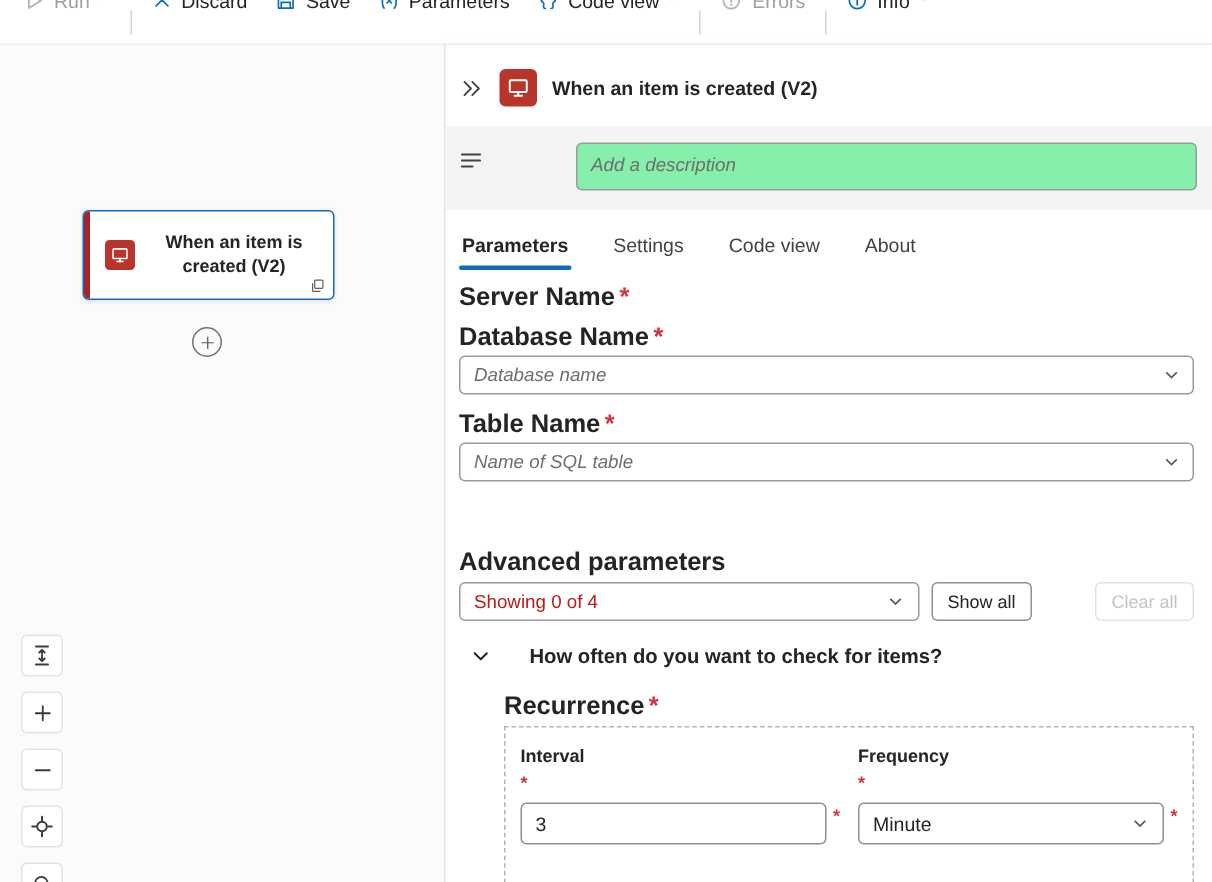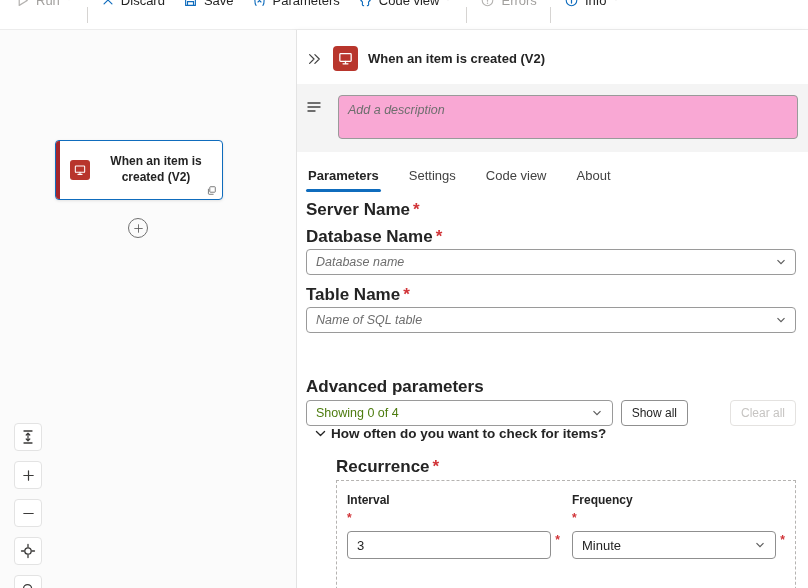--- a/index.html
+++ b/index.html
@@ -79,23 +79,23 @@
     flex:1; background:#fff; border-left:1px solid #e3e3e3;
     box-shadow:-2px 0 6px rgba(0,0,0,.04);
     display:flex; flex-direction:column; overflow:hidden;
   }
   .phead { display:flex; align-items:center; gap:10px; padding:16px 10px 13px 8px; }
   .collapse-btn { background:none;border:none;color:#424242;display:flex;align-items:center;cursor:pointer;padding:2px; }
   .ptitle { font-size:13px; font-weight:bold; color:#242424; }
   .desc { background:#f4f4f4; padding:11px 10px 13px 9px; display:flex; gap:16px; align-items:flex-start; }
   .desc .ic { color:#424242; display:flex; margin-top:4px; }
   .desc textarea {
-    flex:1; height:44px; resize:none; background:#f9a8d4;
+    flex:1; height:32px; resize:none; background:#86efac;
     border:1px solid #9a9a9a; border-radius:4px; padding:7px 9px;
-    font-family:inherit; font-size:12.5px; color:#242424;
+    font-family:inherit; font-size:12.5px; color:#242424;margin-left:46px;
   }
   textarea::placeholder, input::placeholder { color:#6e6e6e; font-style:italic; }
 
   .tabs { display:flex; gap:26px; padding:9px 10px 0 9px; }
   .tab { position:relative; padding:7px 2px 9px; font-size:13px; color:#424242; cursor:pointer; }
   .tab.active { color:#242424; font-weight:bold; }
   .tab.active::after {
     content:""; position:absolute; left:0; right:0; bottom:0; height:3px;
     background:#0f6cbd; border-radius:3px;
   }
@@ -110,29 +110,29 @@
     width:100%; height:26px; border:1px solid #9a9a9a; border-radius:4px;
     padding:0 30px 0 9px; font-family:inherit; font-size:12.5px; color:#242424; background:#fff;
   }
   .ddchev { position:absolute; right:9px; top:50%; transform:translateY(-50%); color:#5c5c5c; display:flex; pointer-events:none; }
 
   .adv { margin-top:46px; }
   .adv-row { display:flex; gap:8px; margin-top:6px; align-items:center; }
   .combobox {
     position:relative; flex:1; height:26px; border:1px solid #9a9a9a; border-radius:4px;
     display:flex; align-items:center; padding:0 30px 0 9px;
-    font-size:12.5px; color:#4d7c0f; background:#fff; cursor:pointer;
+    font-size:12.5px; color:#b91c1c; background:#fff; cursor:pointer;
   }
   .btn {
     height:26px; padding:0 10px; background:#fff; border:1px solid #8f8f8f; border-radius:4px;
     font-family:inherit; font-size:12px; color:#242424; cursor:pointer; white-space:nowrap;
   }
   .btn.disabled { color:#c6c4c2; border-color:#e4e2e0;margin-left:34px; }
 
-  .section-header { display:flex; align-items:center; gap:4px; padding-left:8px; cursor:pointer; }
+  .section-header { display:flex; align-items:center; gap:26px; margin-top:16px; padding-left:8px; cursor:pointer; }
   .section-header .chev { color:#242424; display:flex; }
   .stitle { font-size:13.5px; font-weight:bold; color:#242424; }
   .section-body { padding-left:30px; }
   .group-label { margin-top:18px; }
   .dashed {
     margin-top:6px; border:1px dashed #b5b3b1;
     padding:12px 10px 40px; display:flex; gap:12px;
   }
   .col { flex:1; min-width:0; }
   .col .flabel { font-size:12px;flex-direction:column; }

